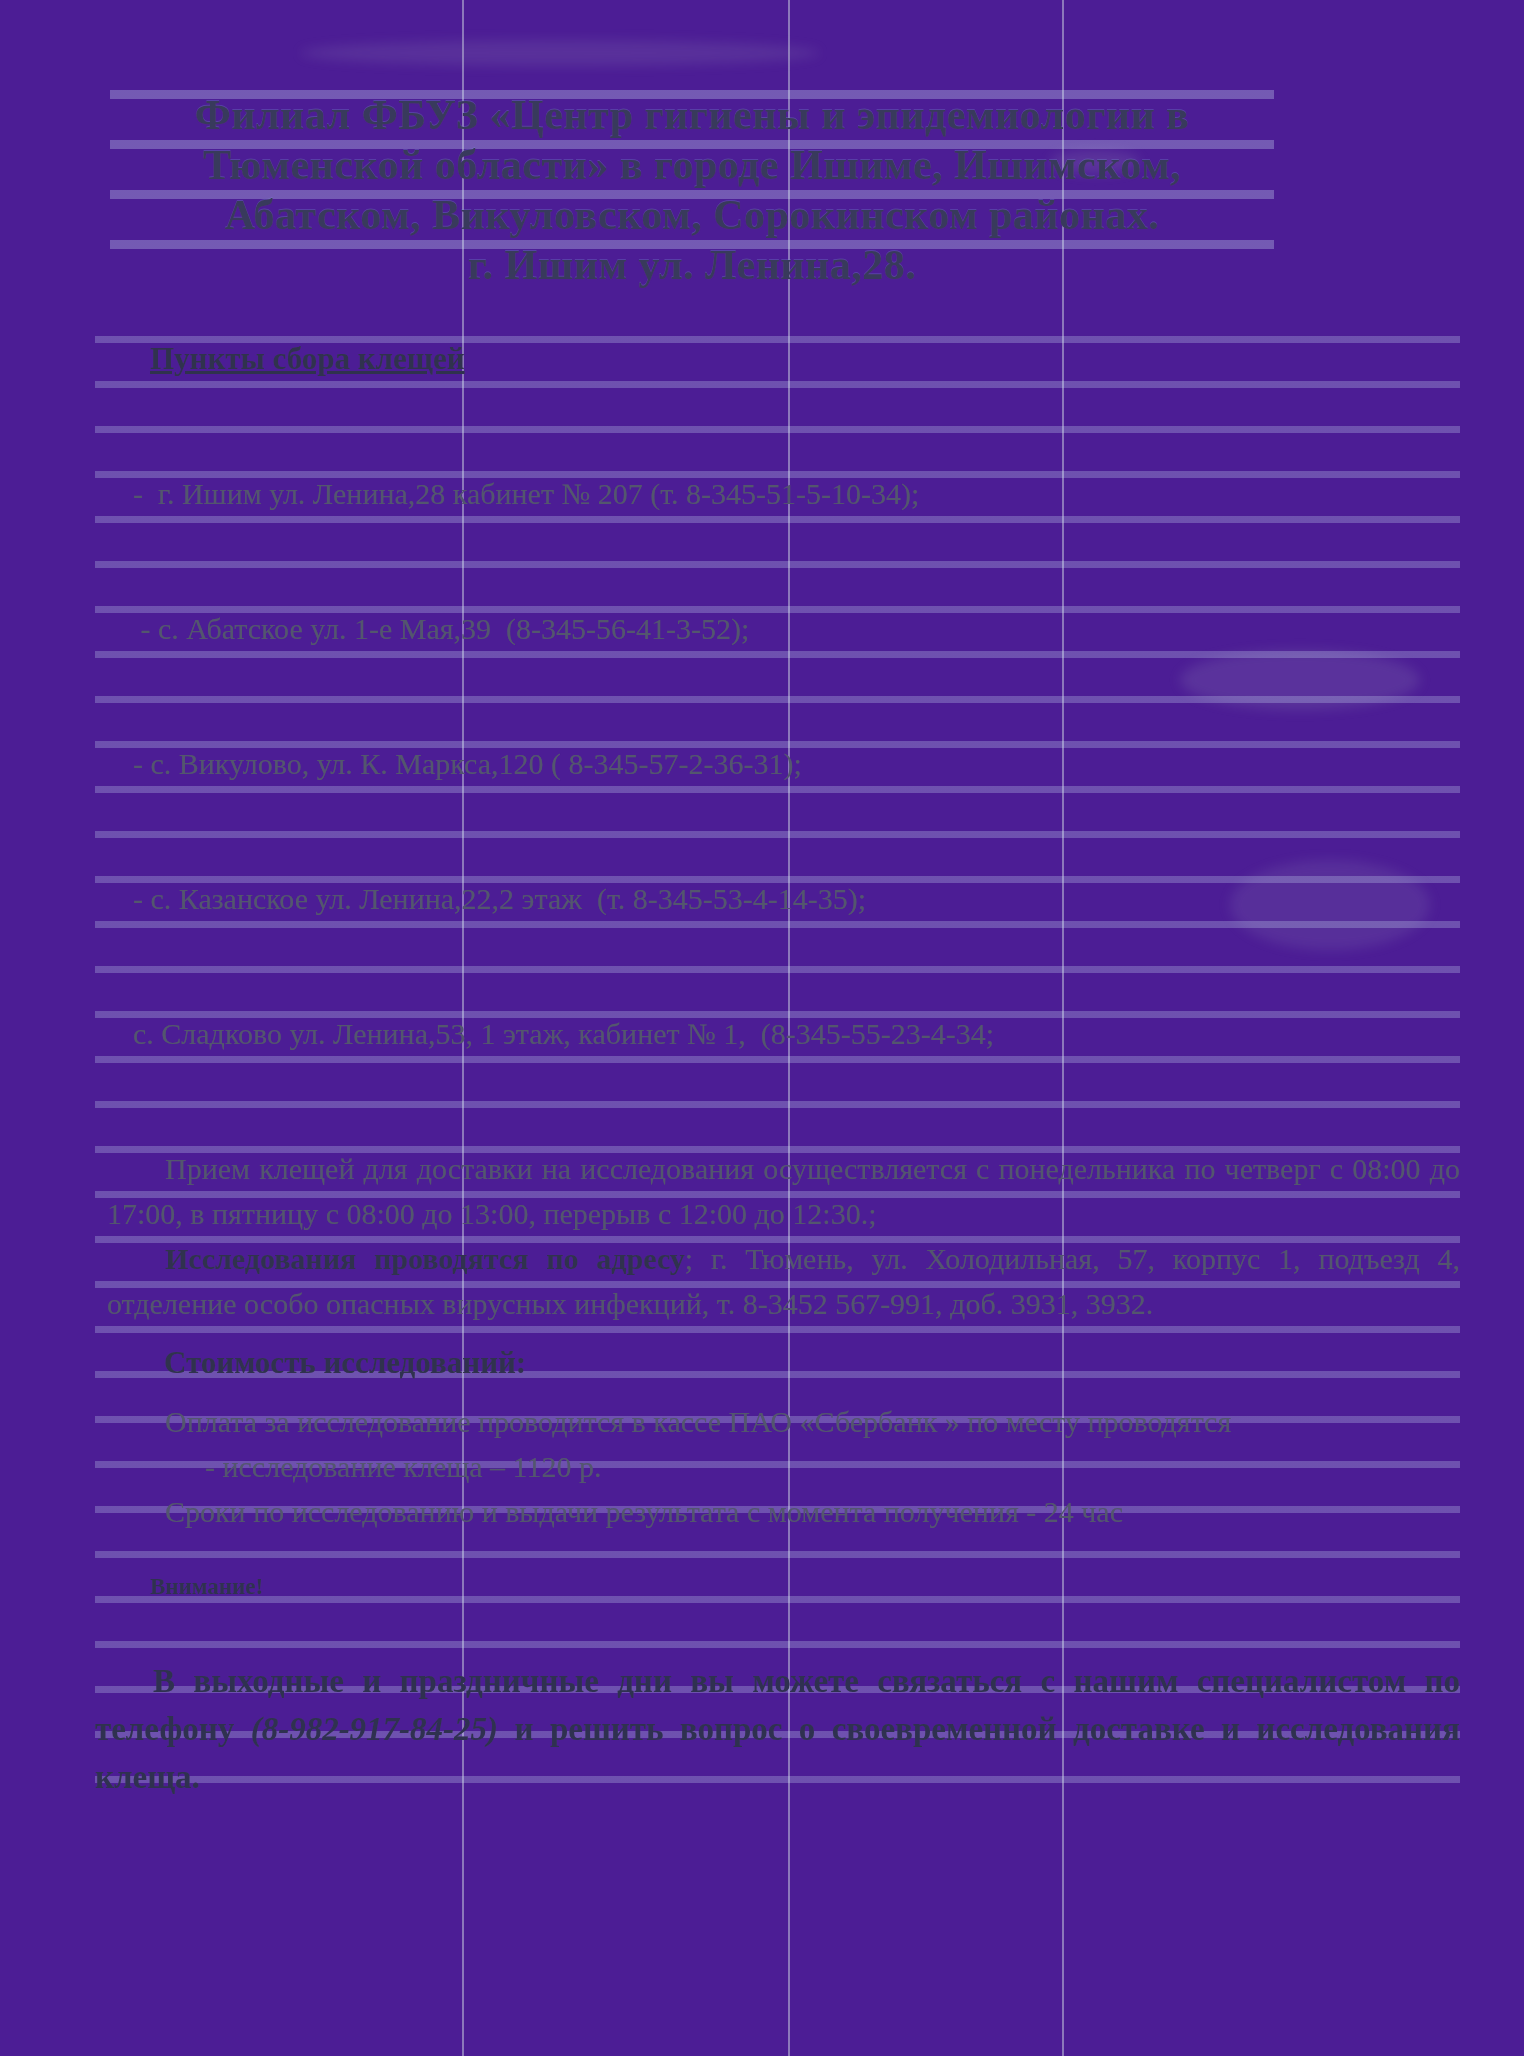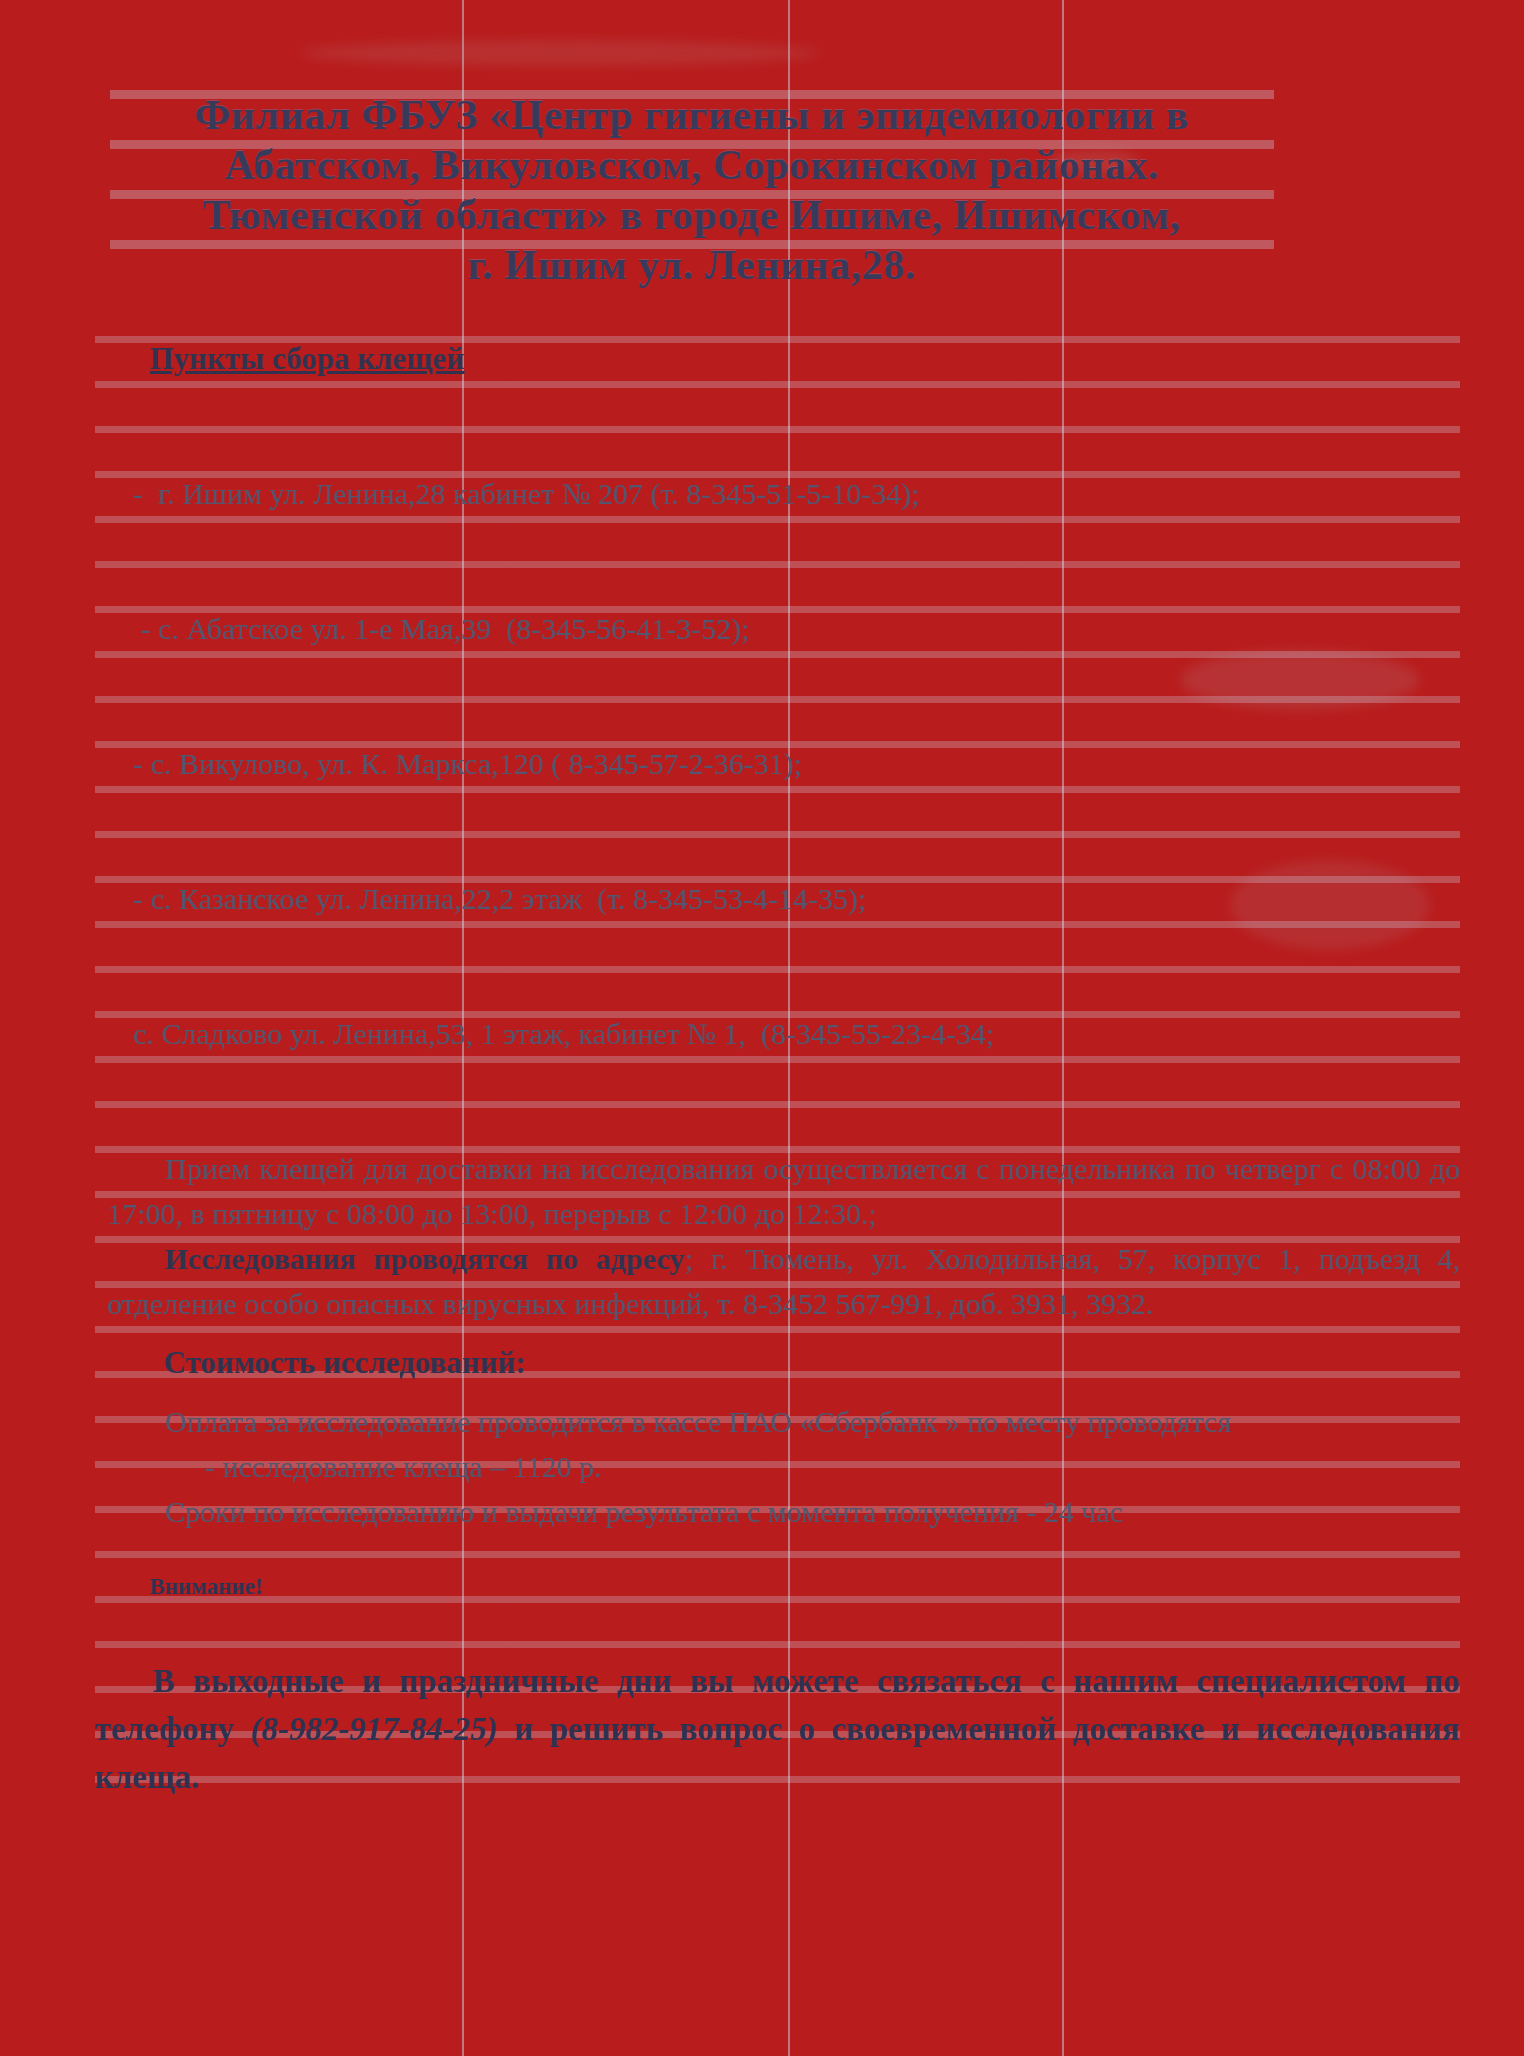--- a/index.html
+++ b/index.html
@@ -1,20 +1,20 @@
 <!DOCTYPE html>
 <html><head>
 <meta charset="utf-8">
 <style>
   html,body{margin:0;padding:0;background:#e8e8e6;}
   .page{
     position:relative;
     width:1524px;height:2056px;
     margin:0 auto;
-    background:#b91c1c;
+    background:#4c1d95;
     overflow:hidden;
     font-family:"Liberation Serif","DejaVu Serif",serif;
     color:#53566e;
   }
   
   .streak{position:absolute;top:0;bottom:0;width:2px;background:rgba(203,212,226,0.5);}
   .streak.s1{left:462px;}
   .streak.s2{left:788px;}
   .streak.s3{left:1062px;}
   
@@ -84,22 +84,22 @@
   <div class="streak s3"></div>
   <div class="smudge m1"></div>
   <div class="smudge m2"></div>
   <div class="smudge m3"></div>
   <div class="smudge m4"></div>
 
   <div class="doc">
 
     <div class="title-block scanband-title">
       <div>Филиал ФБУЗ «Центр гигиены и эпидемиологии в</div>
+      <div>Тюменской области» в городе Ишиме, Ишимском,</div>
       <div>Абатском, Викуловском, Сорокинском районах.</div>
-      <div>Тюменской области» в городе Ишиме, Ишимском,</div>
       <div>г. Ишим ул. Ленина,28.</div>
     </div>
 
 
     <div class="content scanband-body">
 
       <div class="h-underline">Пункты сбора клещей</div>
 
       <ul class="points">
         <li>-  г. Ишим ул. Ленина,28 кабинет № 207 (т. 8-345-51-5-10-34);</li>

